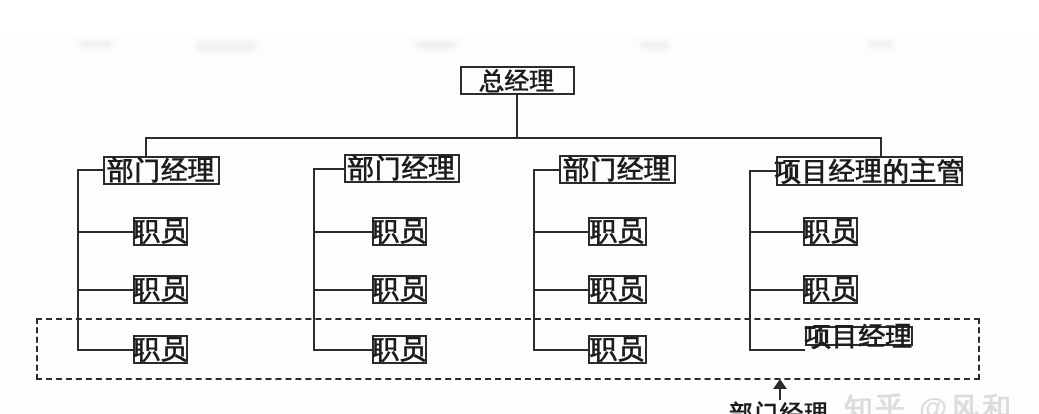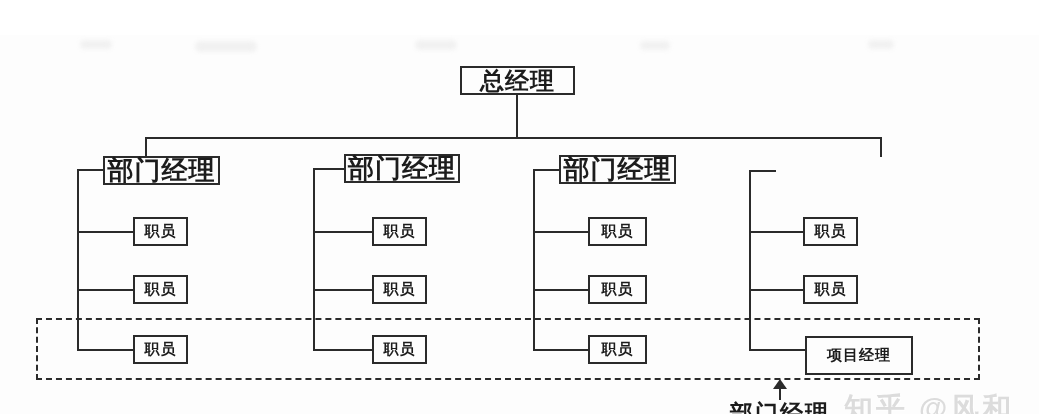--- a/index.html
+++ b/index.html
@@ -19,21 +19,21 @@
     border:2px solid #2b2b2b;
     background:#fdfdfd;
     color:#1c1c1c;
     font-weight:bold;
     display:flex;align-items:center;justify-content:center;
     letter-spacing:1px;
     box-sizing:border-box;
     white-space:nowrap;
   }
   .node.mgr{font-size:26px;}
-  .node.staff{font-size:15px;}
+  .node.staff{font-size:26px;}
   .node.root{font-size:24px;}
   .ln{
     position:absolute;
     background:#2b2b2b;
   }
   .dashed-region{
     position:absolute;
     left:36px;top:283px;width:944px;height:62px;
     border:2px dashed #2b2b2b;
     box-sizing:border-box;
@@ -112,36 +112,37 @@
   <div class="ln" style="left:749px;top:254px;width:54px;height:2px;"></div>
   <div class="ln" style="left:749px;top:314px;width:56px;height:2px;"></div>
 
   <div class="dashed-region"></div>
 
   <div class="node root" style="left:460px;top:31px;width:115px;height:29px;">总经理</div>
 
   <div class="node mgr" style="left:103px;top:121px;width:117px;height:29px;">部门经理</div>
   <div class="node mgr" style="left:344px;top:119px;width:116px;height:29px;">部门经理</div>
   <div class="node mgr" style="left:559px;top:120px;width:117px;height:29px;">部门经理</div>
+  <div class="node mgr" style="left:776px;top:121px;width:187px;height:30px;">项目经理的主管</div>
 
   <div class="node staff" style="left:133px;top:182px;width:55px;height:29px;">职员</div>
   <div class="node staff" style="left:133px;top:240px;width:55px;height:29px;">职员</div>
   <div class="node staff" style="left:133px;top:300px;width:55px;height:29px;">职员</div>
 
   <div class="node staff" style="left:372px;top:182px;width:55px;height:29px;">职员</div>
   <div class="node staff" style="left:372px;top:240px;width:55px;height:29px;">职员</div>
   <div class="node staff" style="left:372px;top:300px;width:55px;height:29px;">职员</div>
 
   <div class="node staff" style="left:588px;top:182px;width:59px;height:29px;">职员</div>
   <div class="node staff" style="left:588px;top:240px;width:59px;height:29px;">职员</div>
   <div class="node staff" style="left:588px;top:300px;width:59px;height:29px;">职员</div>
 
   <div class="node staff" style="left:803px;top:182px;width:55px;height:29px;">职员</div>
   <div class="node staff" style="left:803px;top:240px;width:55px;height:29px;">职员</div>
-  <div class="node staff" style="left:805px;top:301px;width:108px;height:39px;text-align:center;">项目经理</div>
+  <div class="node staff" style="left:805px;top:291px;width:108px;height:20px;text-align:center;">项目经理</div>
 
   <div class="arrow-head"></div>
   <div class="arrow-line"></div>
   <div class="coord-label">部门经理</div>
 
   <div class="watermark">知乎 @风和</div>
 
 </div>
 
 </body></html>

